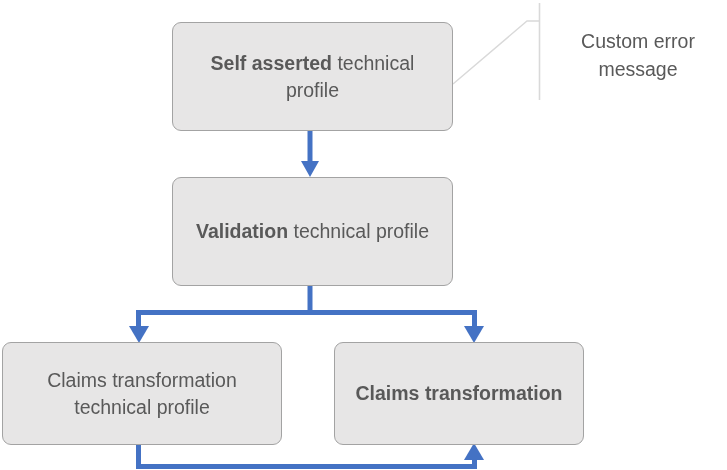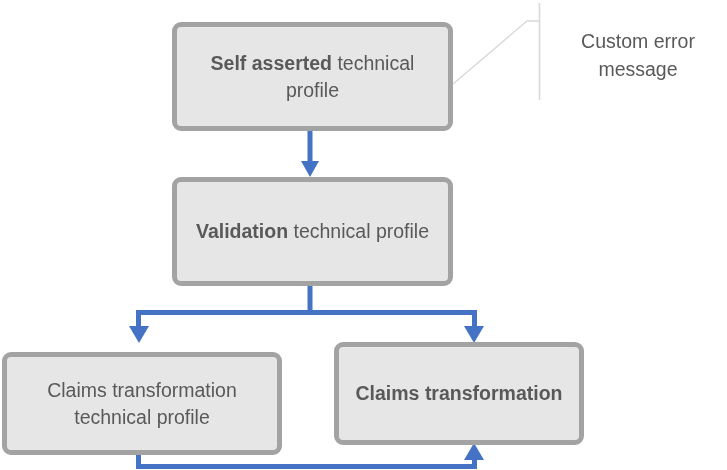--- a/index.html
+++ b/index.html
@@ -23,21 +23,21 @@
     left: 0;
     top: 0;
     width: 727px;
     height: 470px;
     pointer-events: none;
   }
   .node {
     position: absolute;
     box-sizing: border-box;
     background: #e7e6e6;
-    border: 5px solid #a3a3a3;
+    border: 1px solid #a3a3a3;
     border-radius: 9px;
     display: flex;
     align-items: center;
     justify-content: center;
     text-align: center;
     color: #595959;
     font-size: 19.5px;
     line-height: 1.38;
     padding: 4px 14px;
   }
@@ -53,21 +53,21 @@
     font-weight: bold;
   }
   
   #node-self-asserted {
     left: 172px; top: 22px; width: 281px; height: 109px;
   }
   #node-validation {
     left: 172px; top: 177px; width: 281px; height: 109px;
   }
   #node-claims-transform-tp {
-    left: 2px; top: 352px; width: 280px; height: 103px;
+    left: 2px; top: 342px; width: 280px; height: 103px;
   }
   #node-claims-transform {
     left: 334px; top: 342px; width: 250px; height: 103px;
   }
   
   .callout-text {
     position: absolute;
     left: 558px;
     top: 22px;
     width: 160px;

